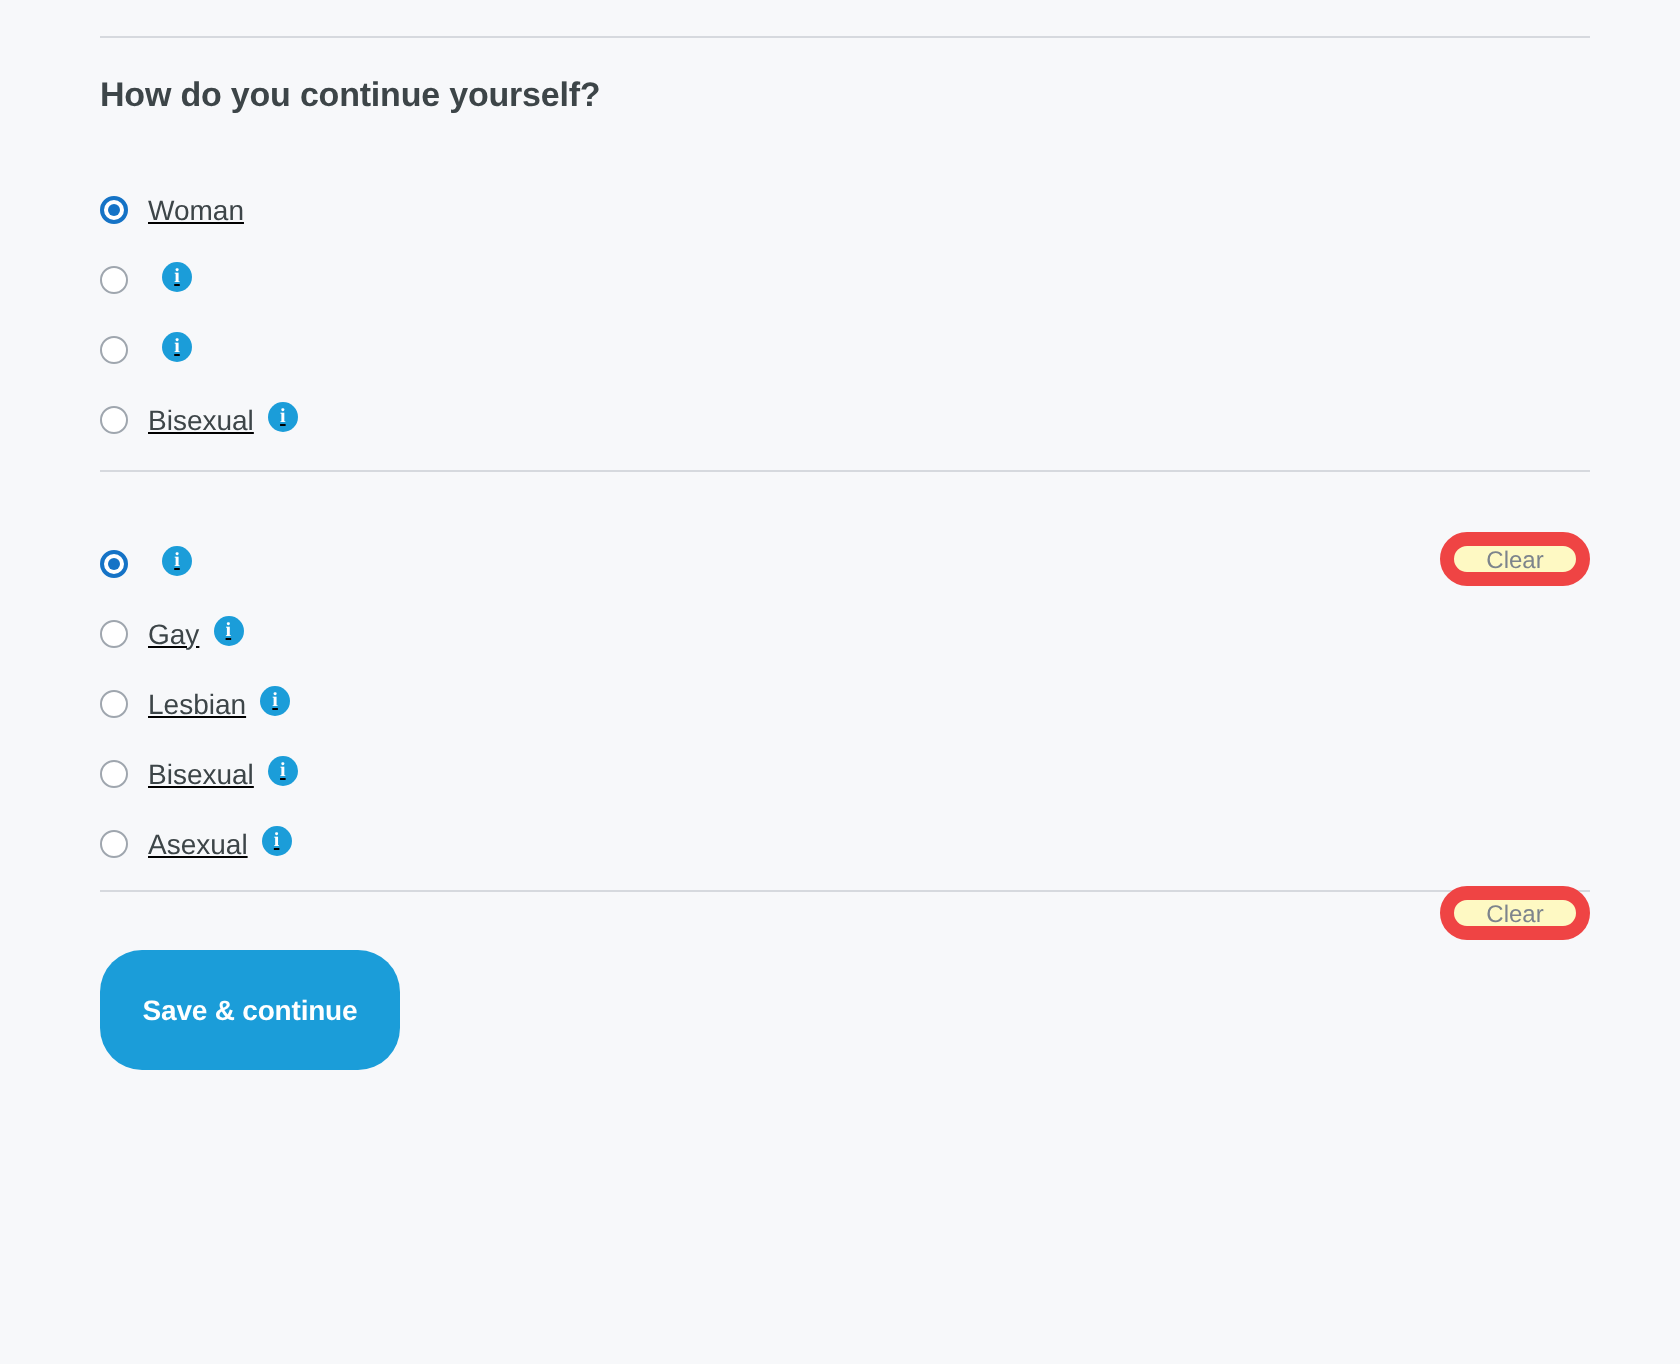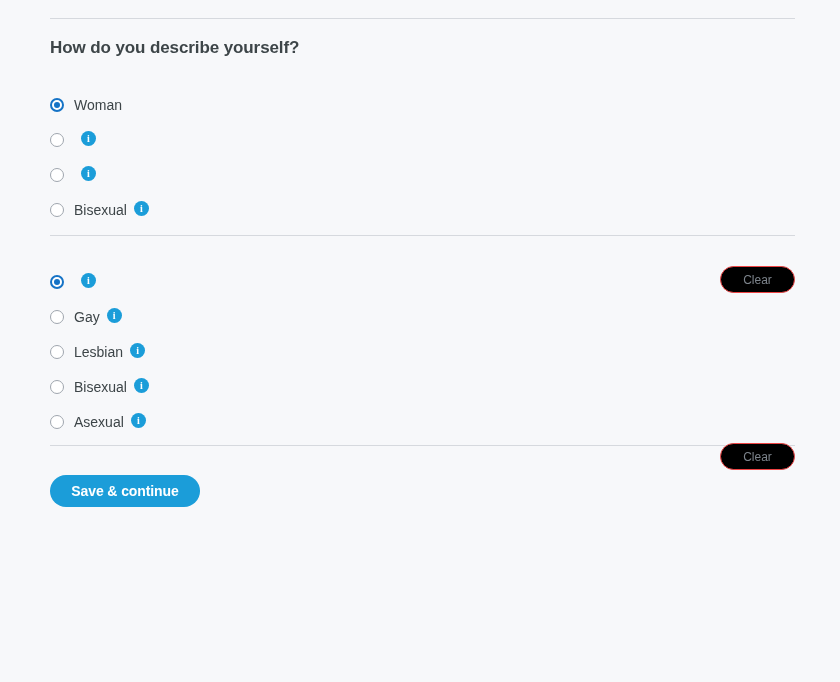--- a/index.html
+++ b/index.html
@@ -44,20 +44,21 @@
   }
   .options {
     margin-top: 28px;
     position: relative;
   }
   .option-row {
     display: flex;
     align-items: center;
     height: 35px;
     cursor: pointer;
+    text-decoration: underline;
   }
   .radio {
     width: 14px;
     height: 14px;
     min-width: 14px;
     border-radius: 50%;
     border: 1px solid #9fa6ae;
     background: #ffffff;
     position: relative;
     margin-right: 10px;
@@ -105,41 +106,41 @@
     top: -1px;
   }
   .info-icon span { position: relative; top: 0px; }
 
   .clear-button {
     position: absolute;
     right: 0;
     width: 75px;
     height: 27px;
     border-radius: 14px;
-    border: 1px solid #ef4444;
-    background: #000000;
+    border: 7px solid #ef4444;
+    background: #fef9c3;
     color: #7d848c;
     font-size: 12px;
     font-family: "Liberation Sans", sans-serif;
     cursor: pointer;
     display: flex;
     align-items: center;
     justify-content: center;
     padding: 0;
   }
   .clear-button.pos-1 { top: 179px; }
   .clear-button.pos-2 { top: 179px; }
 
   .footer {
     padding: 0 45px 0 50px;
     padding-top: 29px;
   }
   .save-button {
     width: 150px;
-    height: 32px;
+    height: 60px;
     border: none;
     border-radius: 21px;
     background: #1b9dd9;
     color: #ffffff;
     font-size: 14px;
     font-weight: bold;
     font-family: "Liberation Sans", sans-serif;
     cursor: pointer;
     letter-spacing: -0.1px;
   }
@@ -147,21 +148,21 @@
   .sec2-spacer { height: 6px; }
 </style>
 </head>
 <body>
 
 <div class="page">
 
   <hr class="divider top">
 
   <div class="section">
-    <h2 class="section-heading">How do you describe yourself?</h2>
+    <h2 class="section-heading">How do you continue yourself?</h2>
     <div class="options">
 
       <div class="option-row">
         <span class="radio checked"></span>
         <span class="option-label">Woman</span>
       </div>
 
 
       <div class="option-row">
         <span class="radio"></span>

